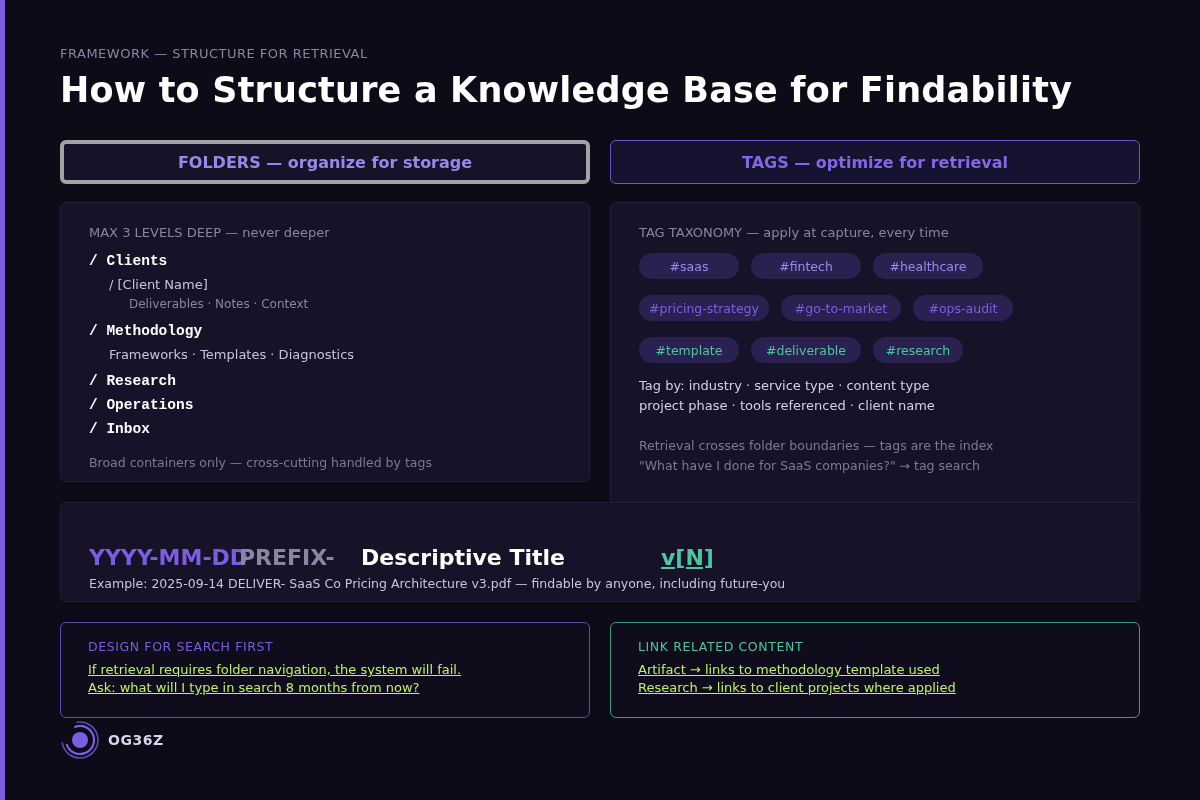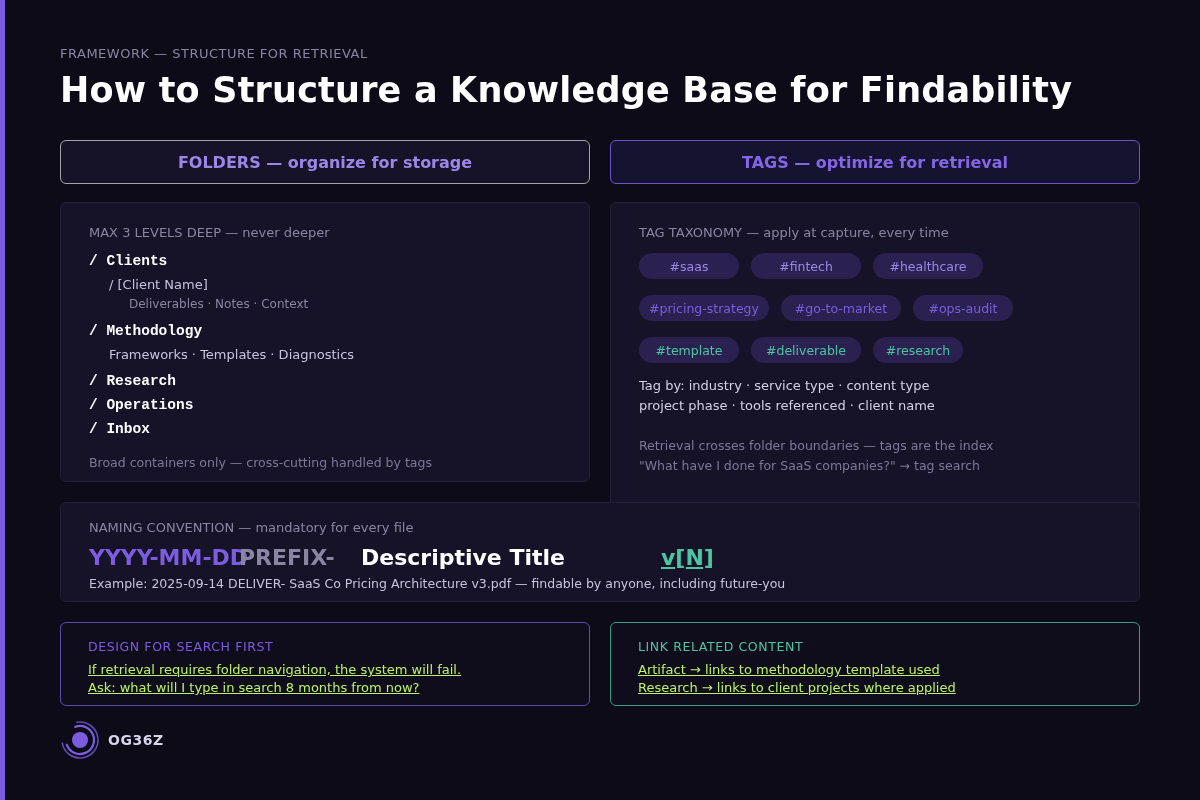--- a/index.html
+++ b/index.html
@@ -12,21 +12,21 @@
   }
   .accent-bar { position: absolute; left: 0; top: 0; width: 5px; height: 800px; background: #7c5ce0; }
   .eyebrow { position: absolute; left: 60px; top: 46px; font-size: 13px; letter-spacing: 0.5px; color: #8a85a3; }
   .title { position: absolute; left: 60px; top: 70px; font-size: 35px; font-weight: bold; color: #ffffff; letter-spacing: 0.2px; }
 
   .col-header {
     position: absolute; top: 140px; height: 44px; width: 530px;
     border-radius: 6px; display: flex; align-items: center; justify-content: center;
     font-size: 16px; font-weight: bold; background: #161328;
   }
-  .col-header.folders { left: 60px; border: 1px solid #a3a3a3; color: #9a87e8; }
+  .col-header.folders { left: 60px; border: 4px solid #a3a3a3; color: #9a87e8; }
   .col-header.tags { left: 610px; border: 1px solid #6d55c9; color: #8466e6; background: #161330; }
 
   .panel {
     position: absolute; background: #161328; border: 1px solid #231f38; border-radius: 6px;
   }
   .panel.folders { left: 60px; top: 202px; width: 530px; height: 280px; }
   .panel.tags { left: 610px; top: 202px; width: 530px; height: 364px; }
   .panel-label { position: absolute; left: 28px; font-size: 13px; color: #8a85a3; }
   .folders .panel-label { top: 22px; }
   .tags .panel-label { top: 22px; }
@@ -49,21 +49,21 @@
   .panel.naming { left: 60px; top: 502px; width: 1080px; height: 100px; }
   .naming .panel-label { top: 17px; }
   .name-part { position: absolute; top: 42px; font-size: 22px; font-weight: bold; }
   .np-date { left: 28px; color: #7c5ce0; }
   .np-prefix { left: 178px; color: #8a85a3; }
   .np-title { left: 300px; color: #ffffff; }
   .np-version { left: 600px; color: #4cc6a2; text-decoration: underline; }
   .naming-example { position: absolute; left: 28px; top: 73px; font-size: 12.5px; color: #c8c4dc; }
 
   .callout {
-    position: absolute; top: 622px; width: 530px; height: 84px; border-radius: 6px; background: #0f0c1c;
+    position: absolute; top: 622px; width: 530px; height: 96px; border-radius: 6px; background: #0f0c1c;
   }
   .callout.search { left: 60px; border: 1px solid #5e4bb0; }
   .callout.link { left: 610px; border: 1px solid #3a9b82; }
   .callout-title { position: absolute; left: 27px; top: 16px; font-size: 12.5px; letter-spacing: 0.6px; }
   .callout.search .callout-title { color: #7c5ce0; }
   .callout.link .callout-title { color: #4cc6a2; }
   .callout-line { position: absolute; left: 27px; font-size: 13px; color: #bef264; text-decoration: underline; }
 
   .logo { position: absolute; left: 60px; top: 720px; width: 40px; height: 40px; }
   .brand { position: absolute; left: 108px; top: 732px; font-size: 14px; font-weight: bold; color: #d8d4ea; letter-spacing: 0.5px; }
@@ -107,21 +107,20 @@
   <div class="tag-pill teal" style="left:140px;top:134px;width:110px">#deliverable</div>
   <div class="tag-pill teal" style="left:262px;top:134px;width:90px">#research</div>
 
   <div class="tags-text" style="top:175px">Tag by: industry · service type · content type</div>
   <div class="tags-text" style="top:195px">project phase · tools referenced · client name</div>
   <div class="tags-muted" style="top:235px">Retrieval crosses folder boundaries — tags are the index</div>
   <div class="tags-muted" style="top:255px">"What have I done for SaaS companies?" → tag search</div>
 </div>
 
 <div class="panel naming">
-  <div class="panel-label">NAMING CONVENTION — mandatory for every file</div>
   <div class="name-part np-date">YYYY-MM-DD</div>
   <div class="name-part np-prefix">PREFIX-</div>
   <div class="name-part np-title">Descriptive Title</div>
   <div class="name-part np-version">v[N]</div>
   <div class="naming-example">Example: 2025-09-14 DELIVER- SaaS Co Pricing Architecture v3.pdf — findable by anyone, including future-you</div>
 </div>
 
 <div class="callout search">
   <div class="callout-title">DESIGN FOR SEARCH FIRST</div>
   <div class="callout-line" style="top:39px">If retrieval requires folder navigation, the system will fail.</div>

